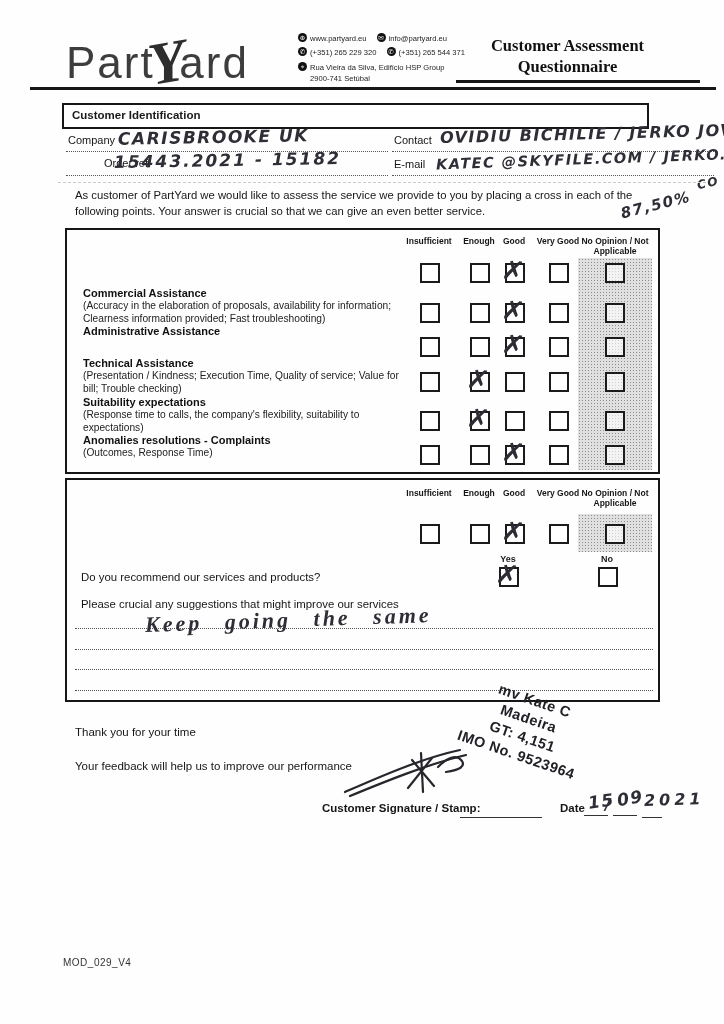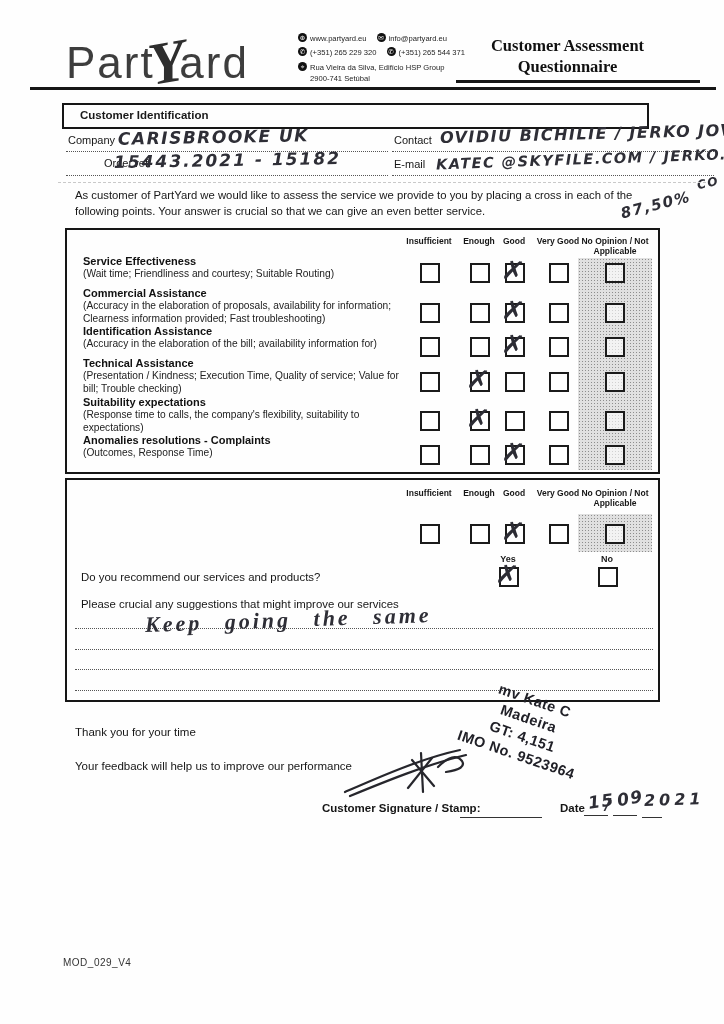--- a/index.html
+++ b/index.html
@@ -14,21 +14,21 @@
   .contacts{position:absolute;left:298px;top:33px;width:172px;font-size:7.6px;color:#232323;line-height:1.5;}
   .c-row{display:flex;gap:10px;margin-bottom:3px;}
   .c-item{display:flex;align-items:flex-start;gap:3px;white-space:nowrap;}
   .cicon{flex:0 0 auto;width:9px;height:9px;border-radius:50%;background:#111;color:#fff;
          font-size:6.5px;line-height:9px;text-align:center;display:inline-block;}
   .doc-title{position:absolute;left:460px;top:36px;width:215px;text-align:center;
          font-family:"Liberation Serif",serif;font-weight:700;font-size:16.5px;line-height:1.25;color:#111;}
   .rule{position:absolute;background:#161616;}
   
   .id-titlebox{position:absolute;left:62px;top:103px;width:583px;height:22px;border:2px solid #161616;}
-  .id-titlebox span{font-size:11.5px;font-weight:700;line-height:21px;padding-left:16px;display:block;}
+  .id-titlebox span{font-size:11.5px;font-weight:700;line-height:21px;padding-left:8px;display:block;}
   .flabel{position:absolute;font-size:11px;font-weight:400;color:#161616;}
   .dotline{position:absolute;height:0;border-bottom:1.6px dotted #555;}
   .faintline{position:absolute;height:0;border-bottom:1px dashed #c9c9c9;}
   .hw{position:absolute;font-family:"DejaVu Sans",sans-serif;font-style:italic;font-weight:600;
       color:#2e2e36;letter-spacing:1.5px;white-space:nowrap;}
   
   .intro{position:absolute;left:75px;top:187px;width:588px;font-size:11.3px;line-height:1.42;color:#161616;}
   
   .bigbox{position:absolute;border:2px solid #161616;background:transparent;}
   .shade{position:absolute;background-color:#e0e0e0;
@@ -123,24 +123,20 @@
 
   <div class="bigbox" style="left:65px;top:228px;width:591px;height:242px;">
     <div class="shade" style="left:511px;top:28px;width:74px;height:212px;"></div>
 
     <div class="colhead" style="left:332px;top:7px;width:60px;">Insufficient</div>
     <div class="colhead" style="left:382px;top:7px;width:60px;">Enough</div>
     <div class="colhead" style="left:417px;top:7px;width:60px;">Good</div>
     <div class="colhead" style="left:467px;top:7px;width:48px;">Very Good</div>
     <div class="colhead" style="left:508px;top:7px;width:80px;">No Opinion / Not Applicable</div>
 
-    <div class="rowlab" style="top:25px;">
-      <div class="t">Service Effectiveness</div>
-      <div class="s">(Wait time; Friendliness and courtesy; Suitable Routing)</div>
-    </div>
     <div>
       <span class="cb" style="left:353px;top:33px;"></span>
       <span class="cb" style="left:403px;top:33px;"></span>
       <span class="cb checked" style="left:438px;top:33px;"></span>
       <span class="cb" style="left:482px;top:33px;"></span>
       <span class="cb" style="left:538px;top:33px;"></span>
     </div>
 
     <div class="rowlab" style="top:57px;">
       <div class="t">Commercial Assistance</div>
@@ -148,22 +144,21 @@
     </div>
     <div>
       <span class="cb" style="left:353px;top:73px;"></span>
       <span class="cb" style="left:403px;top:73px;"></span>
       <span class="cb checked" style="left:438px;top:73px;"></span>
       <span class="cb" style="left:482px;top:73px;"></span>
       <span class="cb" style="left:538px;top:73px;"></span>
     </div>
 
     <div class="rowlab" style="top:95px;">
-      <div class="t">Identification Assistance</div>
-      <div class="s">(Accuracy in the elaboration of the bill; availability information for)</div>
+      <div class="t">Administrative Assistance</div>
     </div>
     <div>
       <span class="cb" style="left:353px;top:107px;"></span>
       <span class="cb" style="left:403px;top:107px;"></span>
       <span class="cb checked" style="left:438px;top:107px;"></span>
       <span class="cb" style="left:482px;top:107px;"></span>
       <span class="cb" style="left:538px;top:107px;"></span>
     </div>
 
     <div class="rowlab" style="top:127px;">

